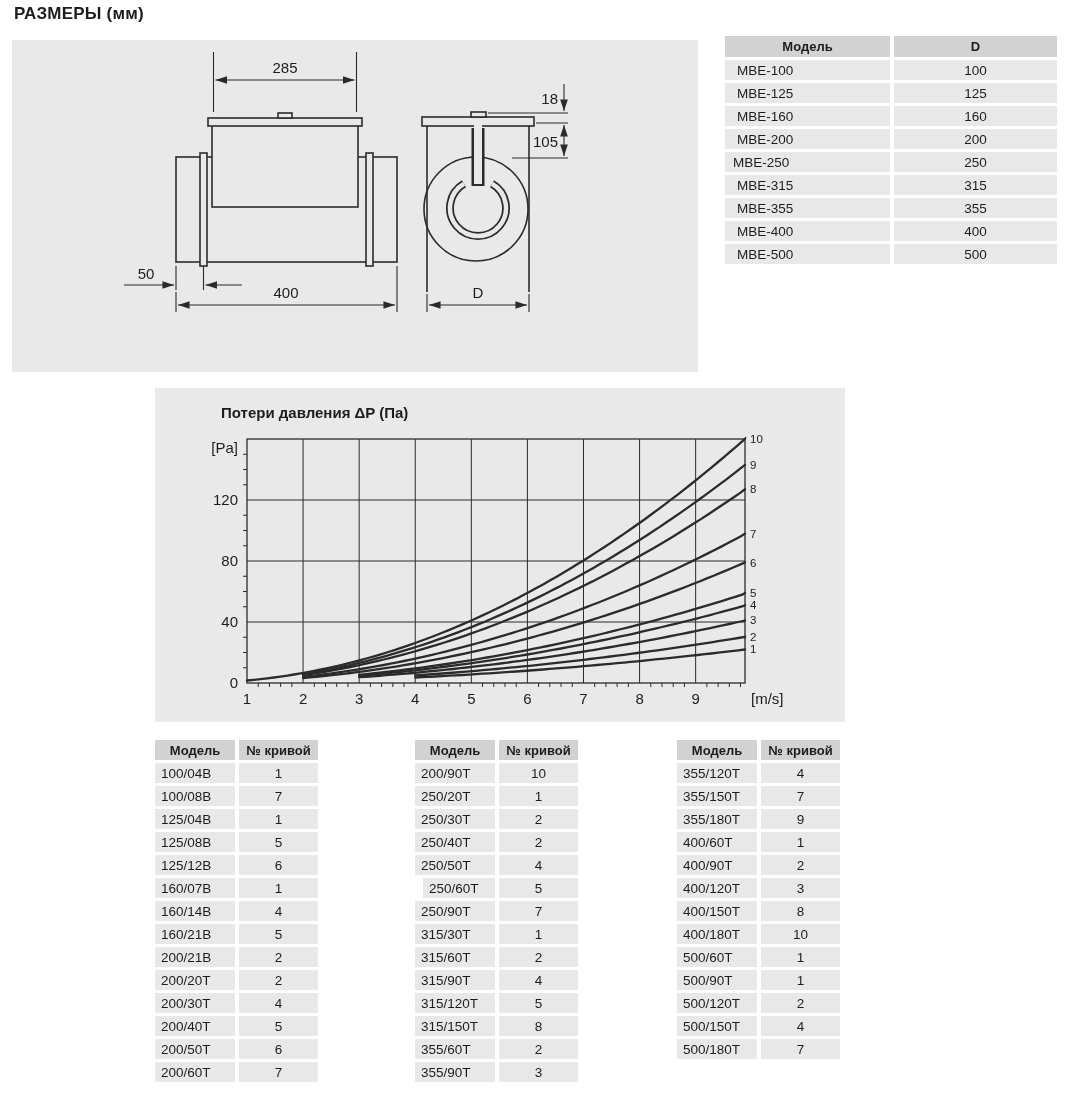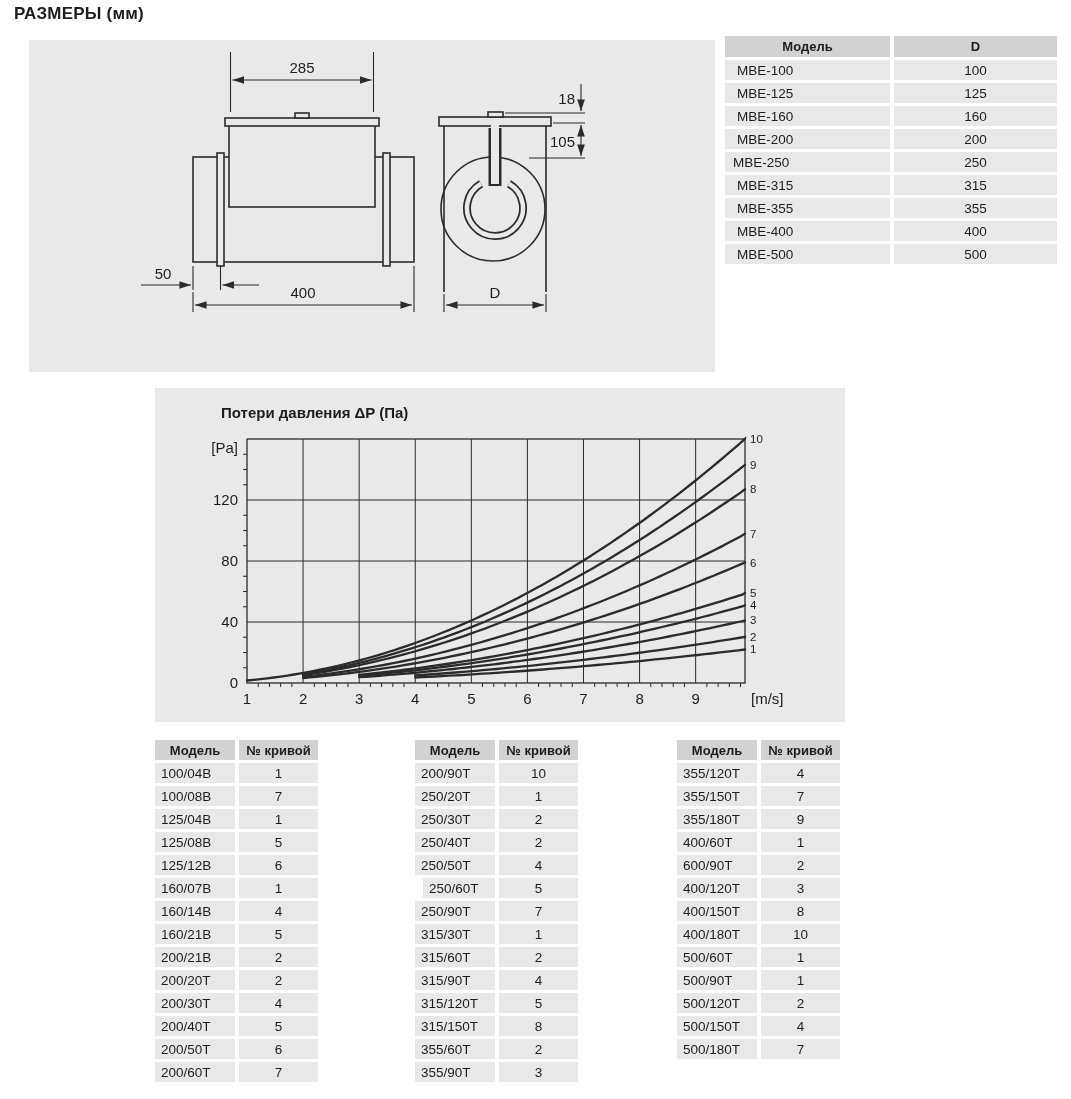--- a/index.html
+++ b/index.html
@@ -6,21 +6,21 @@
   body{
     width:1071px;height:1099px;position:relative;overflow:hidden;
     font-family:"Liberation Sans",sans-serif;color:#1d1d1d;
     -webkit-font-smoothing:antialiased;
   }
   .abs{position:absolute;}
   .page-title{
     left:14px;top:4px;font-size:17px;font-weight:bold;letter-spacing:0.2px;
   }
   .panel{background:#e9e9e9;}
-  #drawing-panel{left:29px;top:40px;width:686px;height:332px;}
+  #drawing-panel{left:12px;top:40px;width:686px;height:332px;}
   #chart-panel{left:155px;top:388px;width:690px;height:334px;}
   .chart-title{
     position:absolute;left:66px;top:16px;font-size:15px;font-weight:bold;
   }
   svg{display:block;}
   svg text{font-family:"Liberation Sans",sans-serif;fill:#1d1d1d;}
   .dim-label{font-size:15px;}
   
   .grid-table{position:absolute;display:grid;gap:3px 4px;background:transparent;}
   .grid-table .th{
@@ -290,21 +290,21 @@
     <div class="th" style="height: 20px;">Модель</div>
     <div class="th" style="height: 20px;">№ кривой</div>
     <div class="td left" style="height: 20px; padding-left: 6px;">355/120T</div>
     <div class="td" style="height: 20px;">4</div>
     <div class="td left" style="height: 20px; padding-left: 6px;">355/150T</div>
     <div class="td" style="height: 20px;">7</div>
     <div class="td left" style="height: 20px; padding-left: 6px;">355/180T</div>
     <div class="td" style="height: 20px;">9</div>
     <div class="td left" style="height: 20px; padding-left: 6px;">400/60T</div>
     <div class="td" style="height: 20px;">1</div>
-    <div class="td left" style="height: 20px; padding-left: 6px;">600/90T</div>
+    <div class="td left" style="height: 20px; padding-left: 6px;">400/90T</div>
     <div class="td" style="height: 20px;">2</div>
     <div class="td left" style="height: 20px; padding-left: 6px;">400/120T</div>
     <div class="td" style="height: 20px;">3</div>
     <div class="td left" style="height: 20px; padding-left: 6px;">400/150T</div>
     <div class="td" style="height: 20px;">8</div>
     <div class="td left" style="height: 20px; padding-left: 6px;">400/180T</div>
     <div class="td" style="height: 20px;">10</div>
     <div class="td left" style="height: 20px; padding-left: 6px;">500/60T</div>
     <div class="td" style="height: 20px;">1</div>
     <div class="td left" style="height: 20px; padding-left: 6px;">500/90T</div>

